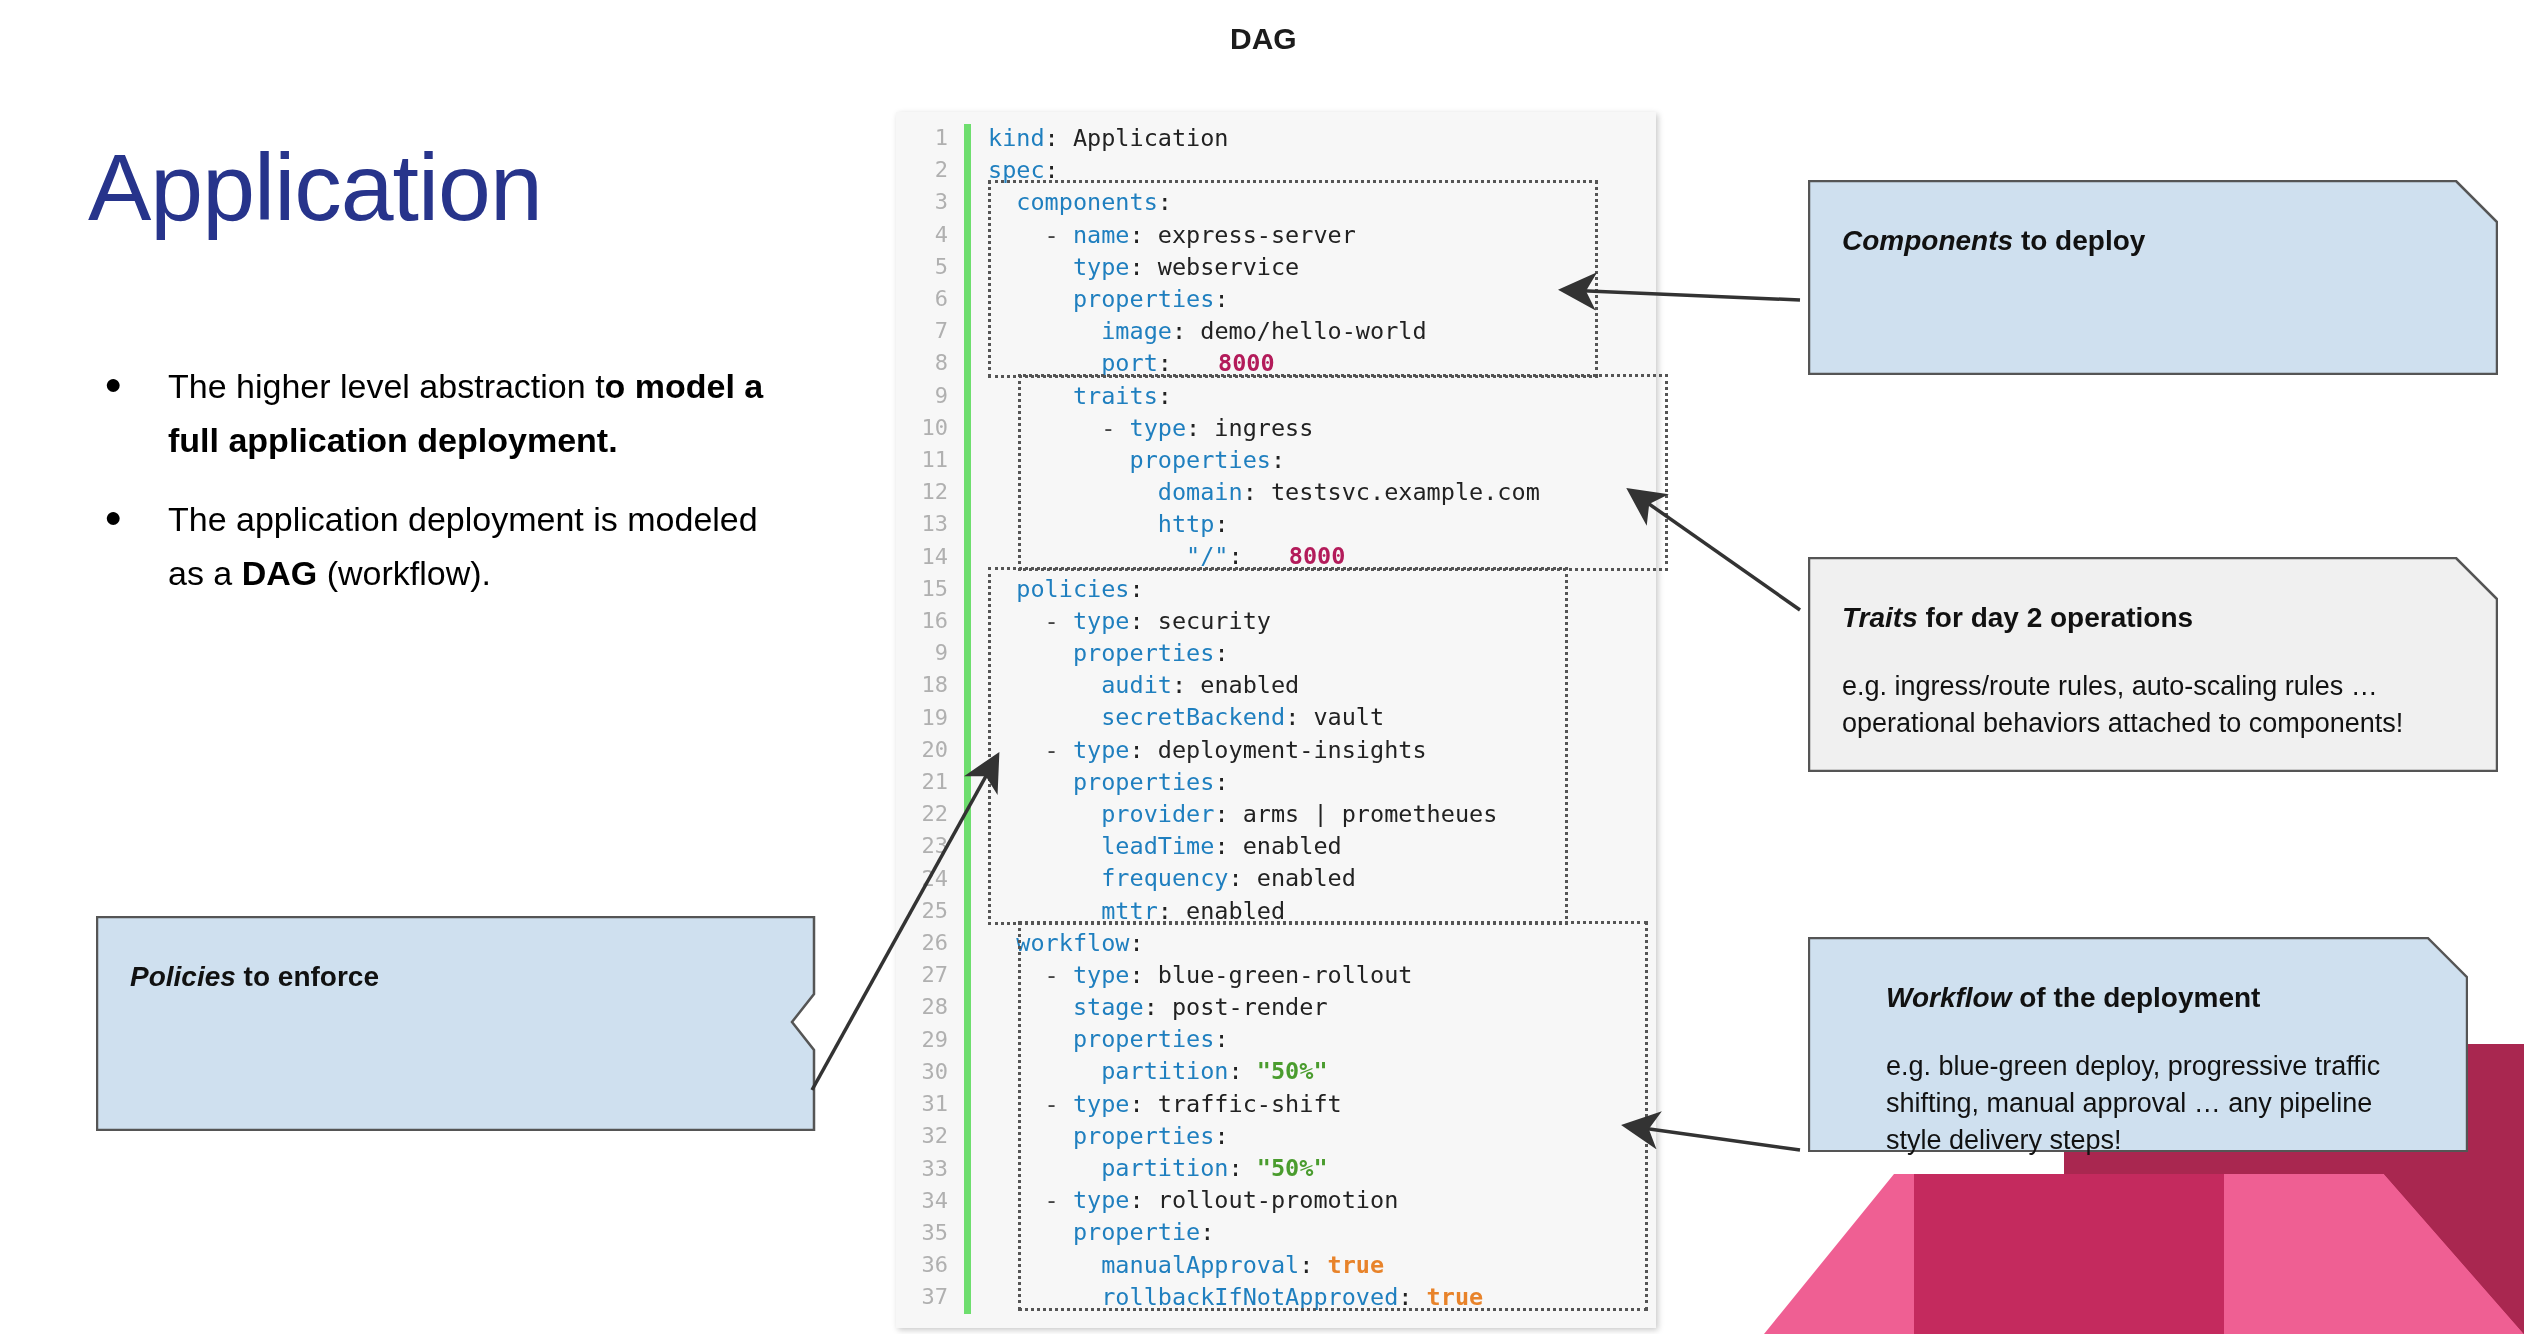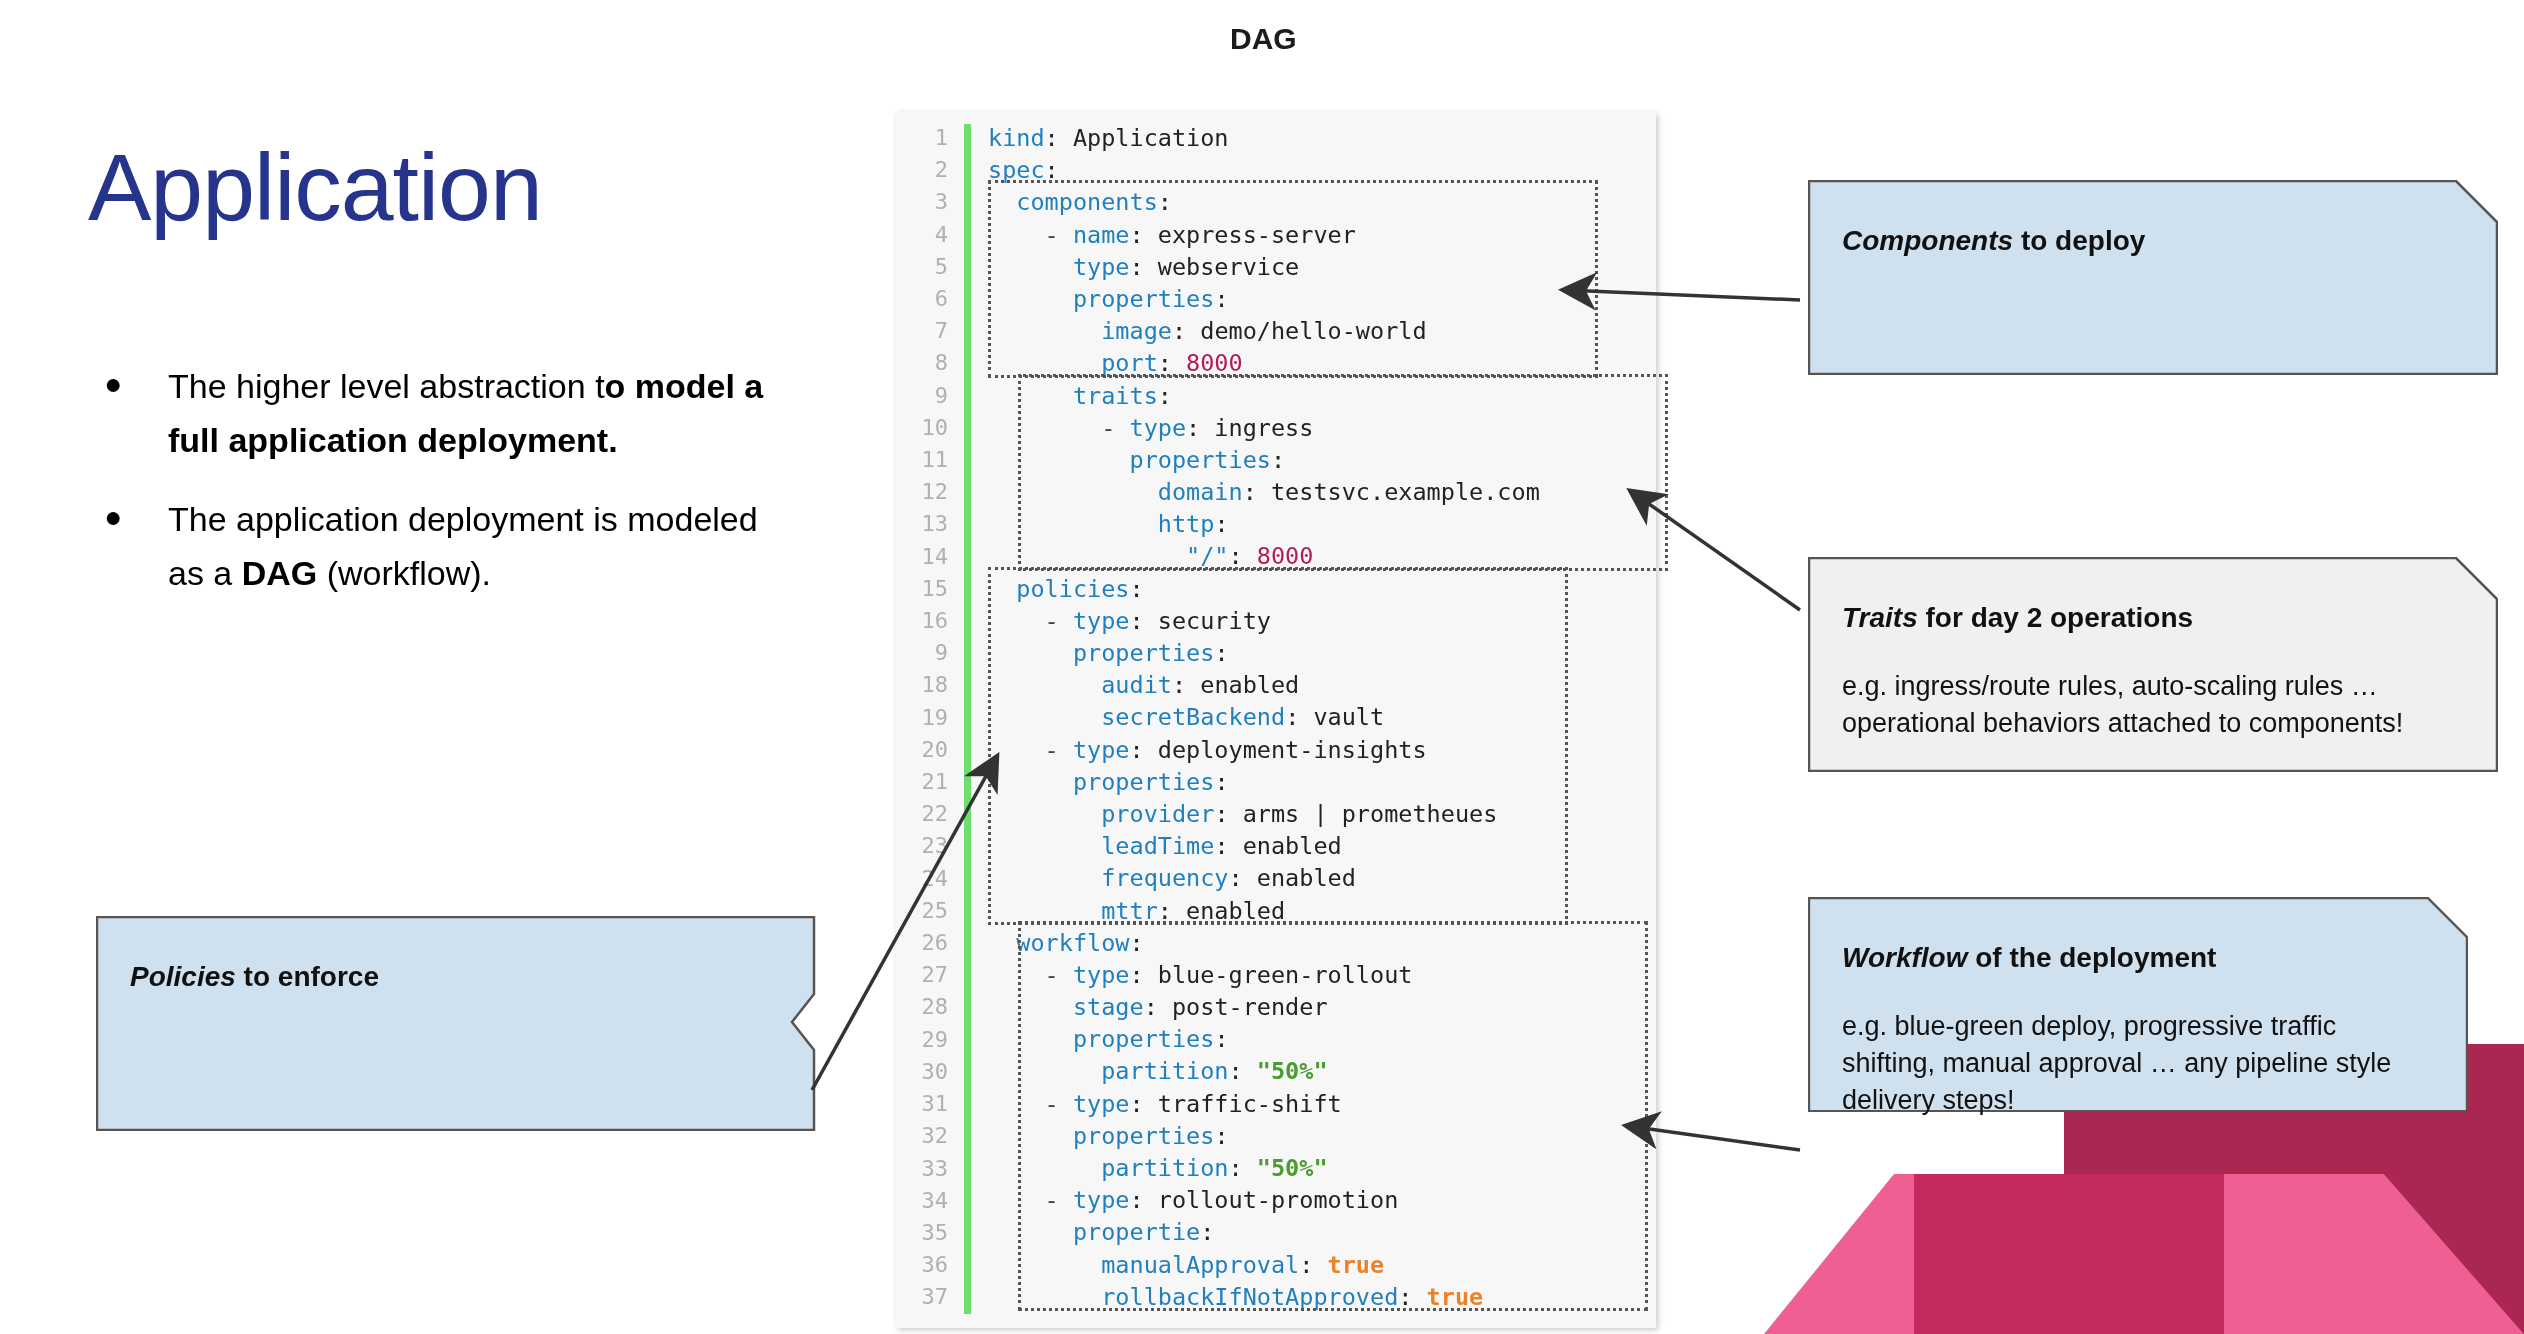--- a/index.html
+++ b/index.html
@@ -51,42 +51,42 @@
   }
   .greenbar{position:absolute;left:68px;top:12px;width:7px;height:1190px;background:#6ede6e;}
   .code-lines{
     position:absolute;left:92px;top:10px;right:4px;
     font-family:"DejaVu Sans Mono", monospace;
     font-size:23.5px;line-height:32.2px;
     color:#222;white-space:pre;
   }
   .code-lines .ln{height:32.2px;}
   .k{color:#1f7fbf;}
-  .num{color:#b31b5a;font-weight:normal;}
+  .num{color:#b31b5a;font-weight:bold;margin-left:32px;}
   .str{color:#4a9c2e;font-weight:bold;}
   .bool{color:#e8832a;font-weight:bold;}
   .dash{color:#444;}
 
   
   .grp{position:absolute;border:3px dotted #555;box-sizing:border-box;pointer-events:none;}
 
   
   .callout{
     position:absolute;box-sizing:border-box;
     font-size:27px;line-height:1.38;color:#111;
   }
   .callout .shape{position:absolute;inset:0;}
   .callout .inner{position:relative;padding:42px 40px 30px 34px;}
   .callout .hd{font-weight:bold;margin-bottom:30px;font-size:28px;}
   .callout .hd em{font-style:italic;font-weight:bold;}
   .callout .body em{font-style:italic;}
 
   .c-components{left:1808px;top:180px;width:690px;height:150px;}
   .c-traits    {left:1808px;top:557px;width:690px;height:215px;}
-  .c-workflow  {left:1808px;top:897px;width:660px;height:225px;}
+  .c-workflow  {left:1808px;top:937px;width:660px;height:225px;padding-left:44px;}
   .c-policies  {left:96px; top:916px;  width:720px;height:178px;}
 
   
   .arrows{position:absolute;inset:0;pointer-events:none;}
 </style>
 </head>
 <body>
 
 <div class="slide">
 

